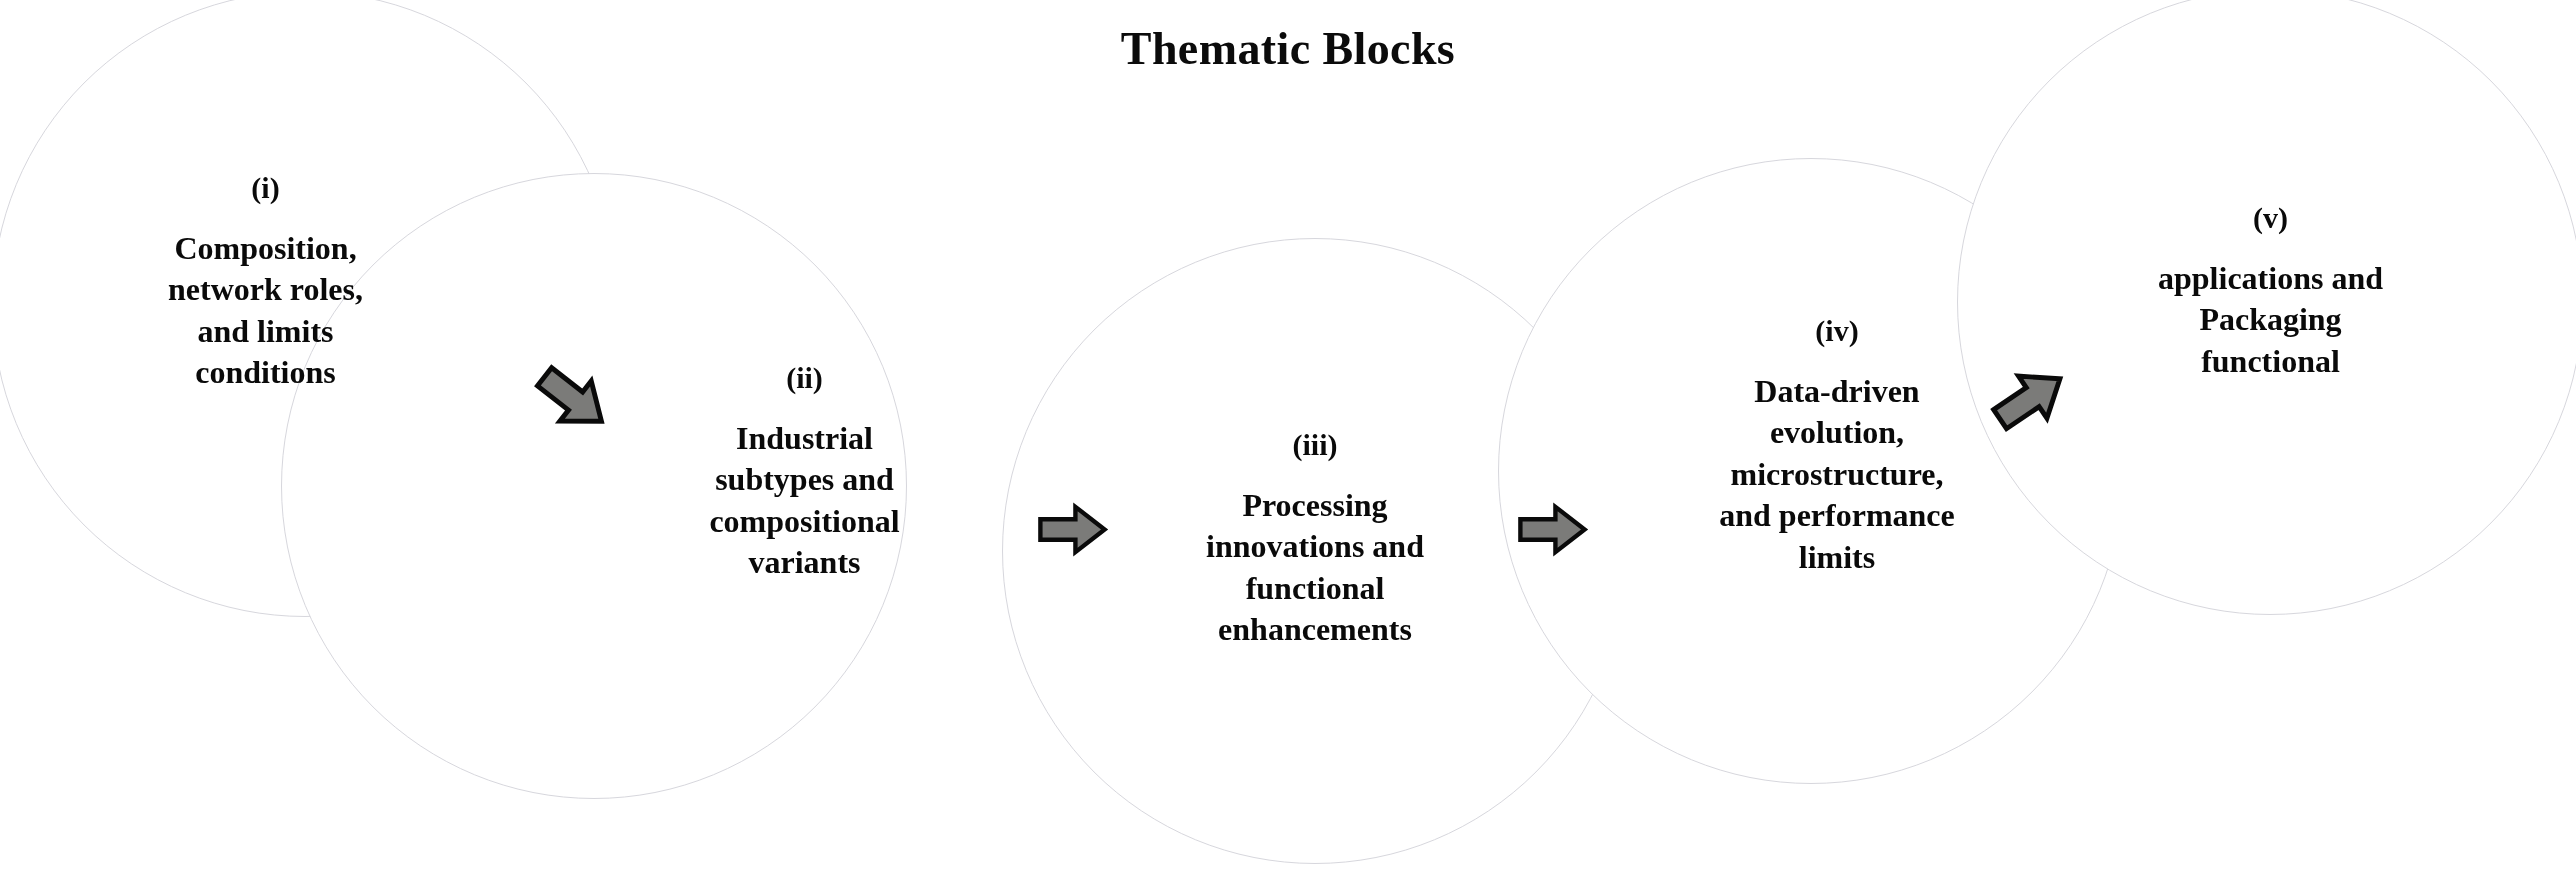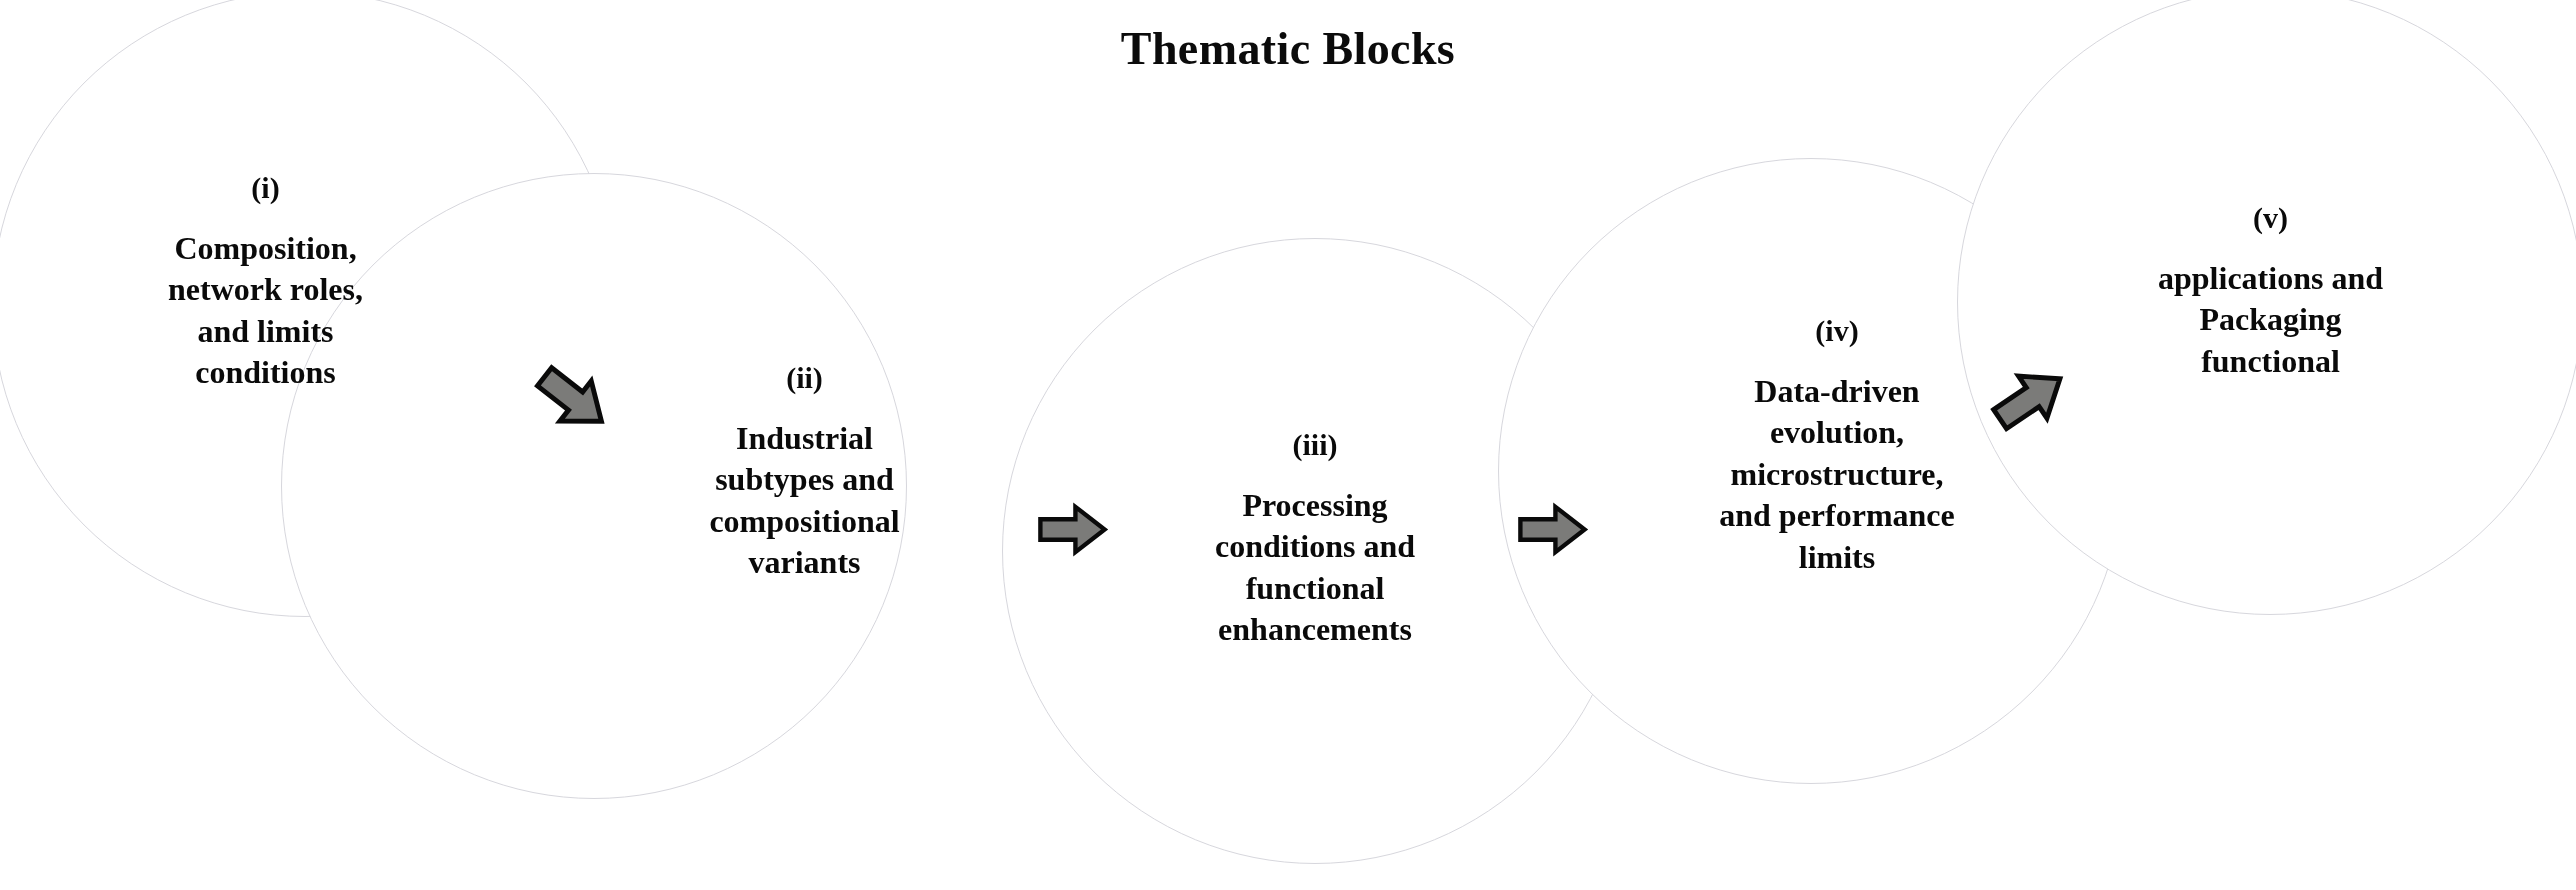--- a/index.html
+++ b/index.html
@@ -141,21 +141,21 @@
     <div class="roman">(ii)</div>
     <div class="body-line">Industrial</div>
     <div class="body-line">subtypes and</div>
     <div class="body-line">compositional</div>
     <div class="body-line">variants</div>
   </div>
 
   <div class="ctext" style="left:1133px; top:425px; width:364px;">
     <div class="roman">(iii)</div>
     <div class="body-line">Processing</div>
-    <div class="body-line">conditions and</div>
+    <div class="body-line">innovations and</div>
     <div class="body-line">functional</div>
     <div class="body-line">enhancements</div>
   </div>
 
   <div class="ctext" style="left:1651px; top:311px; width:372px;">
     <div class="roman">(iv)</div>
     <div class="body-line">Data-driven</div>
     <div class="body-line">evolution,</div>
     <div class="body-line">microstructure,</div>
     <div class="body-line">and performance</div>

